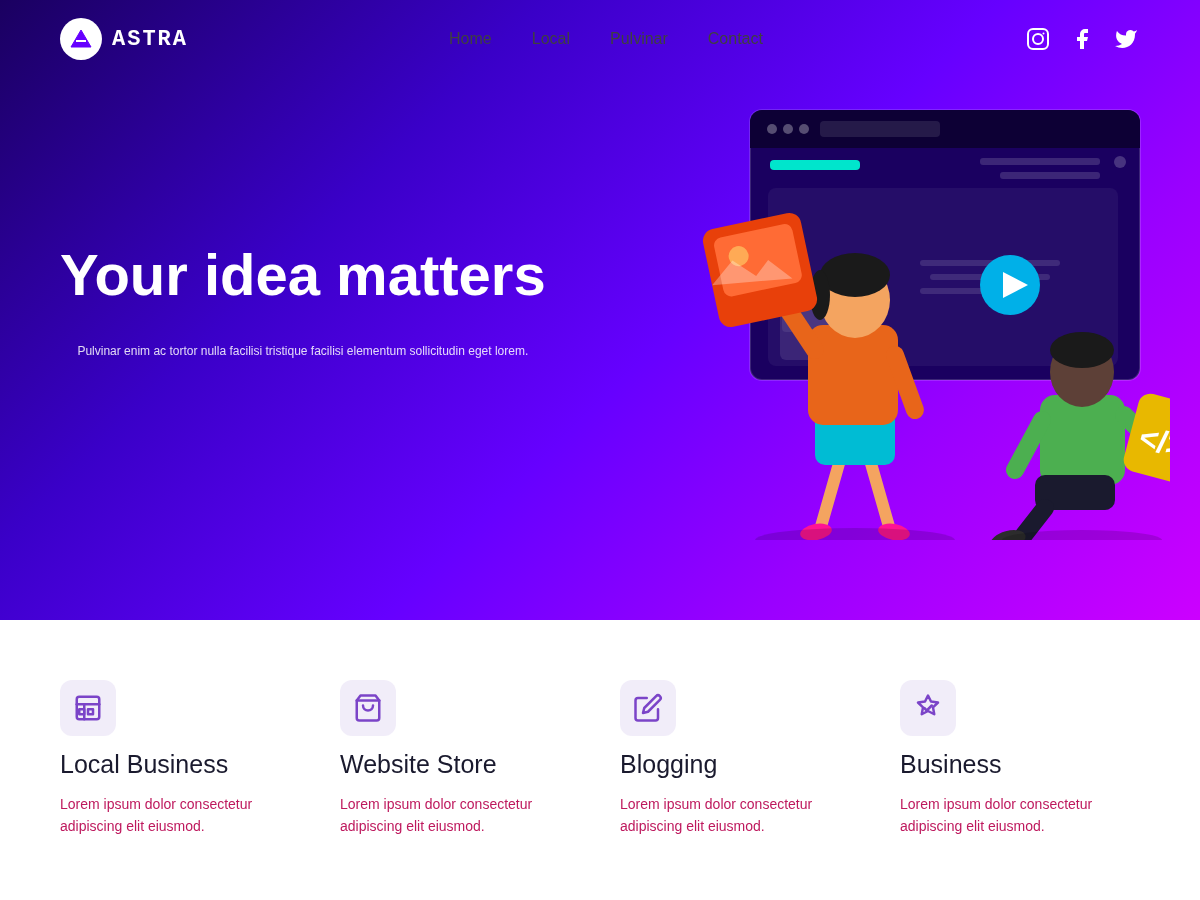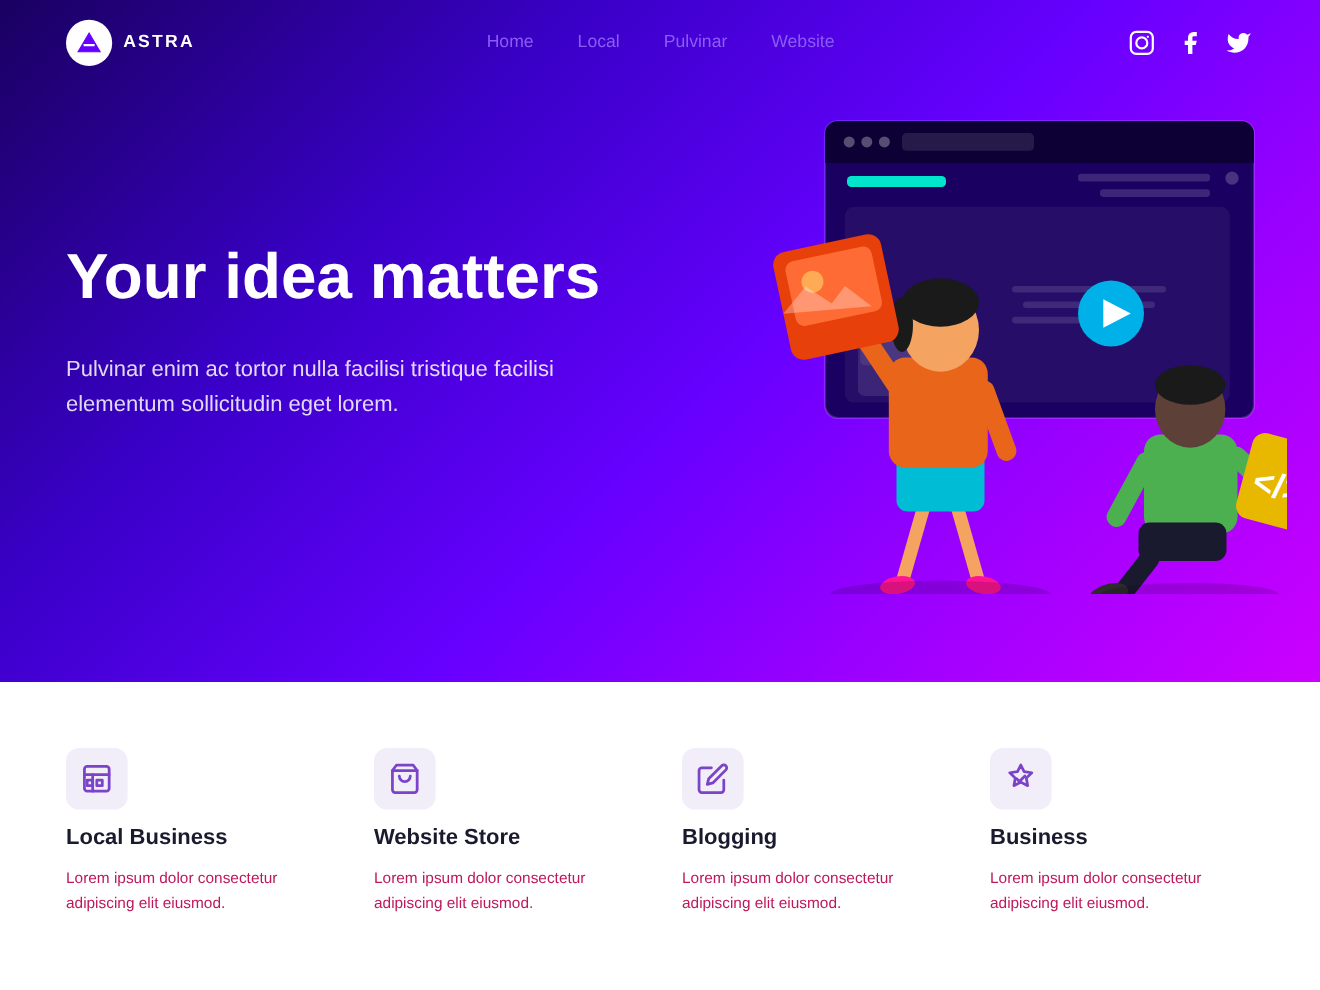--- a/index.html
+++ b/index.html
@@ -22,31 +22,32 @@
     }
     .logo-icon {
       width: 42px; height: 42px;
       background: white;
       border-radius: 50%;
       display: flex; align-items: center; justify-content: center;
     }
     .logo-icon svg { width: 24px; height: 24px; }
     .logo-text {
       color: white;
-      font-size: 16px;
+      font-size: 22px;
       font-weight: 700;
       letter-spacing: 2px;
+      font-family: Liberation Mono, monospace;
     }
     nav {
       display: flex;
       align-items: center;
       gap: 40px;
     }
     nav a {
-      color: #8b5cf6;
+      color: #404040;
       text-decoration: none;
       font-size: 16px;
       font-weight: 500;
     }
     .social-icons {
       display: flex;
       align-items: center;
       gap: 16px;
     }
     .social-icon {
@@ -73,23 +74,24 @@
     }
     .hero-title {
       color: white;
       font-size: 58px;
       font-weight: 800;
       line-height: 1.1;
       margin-bottom: 36px;
     }
     .hero-subtitle {
       color: rgba(255,255,255,0.85);
-      font-size: 20px;
+      font-size: 12px;
       line-height: 1.6;
       margin-bottom: 56px;
+      text-align: center;
     }
     .cta-button {
       background: #e8b800;
       color: #1a0060;
       border: none;
       padding: 18px 40px;
       border-radius: 50px;
       font-size: 17px;
       font-weight: 700;
       cursor: pointer;
@@ -112,22 +114,22 @@
     .service-icon-wrap {
       width: 56px; height: 56px;
       background: rgba(120, 80, 200, 0.1);
       border-radius: 12px;
       display: flex; align-items: center; justify-content: center;
     }
     .service-icon-wrap svg {
       width: 30px; height: 30px;
     }
     .service-title {
-      font-size: 20px;
-      font-weight: 700;
+      font-size: 25px;
+      font-weight: 400;
       color: #1a1a2e;
     }
     .service-desc {
       font-size: 14px;
       color: #be185d;
       line-height: 1.6;
     }
 
     
     .illus-container {
@@ -150,21 +152,21 @@
         <line x1="7" y1="14" x2="17" y2="14" stroke="white" stroke-width="2"></line>
       </svg>
     </div>
     <span class="logo-text">ASTRA</span>
   </div>
 
   <nav>
     <a href="#">Home</a>
     <a href="#">Local</a>
     <a href="#">Pulvinar</a>
-    <a href="#">Website</a>
+    <a href="#">Contact</a>
   </nav>
 
   <div class="social-icons">
 
     <span class="social-icon">
       <svg viewBox="0 0 24 24" fill="none" stroke="white" stroke-width="2" width="24" height="24">
         <rect x="2" y="2" width="20" height="20" rx="5" ry="5"></rect>
         <circle cx="12" cy="12" r="5"></circle>
         <circle cx="17.5" cy="6.5" r="1" fill="white" stroke="none"></circle>
       </svg>

